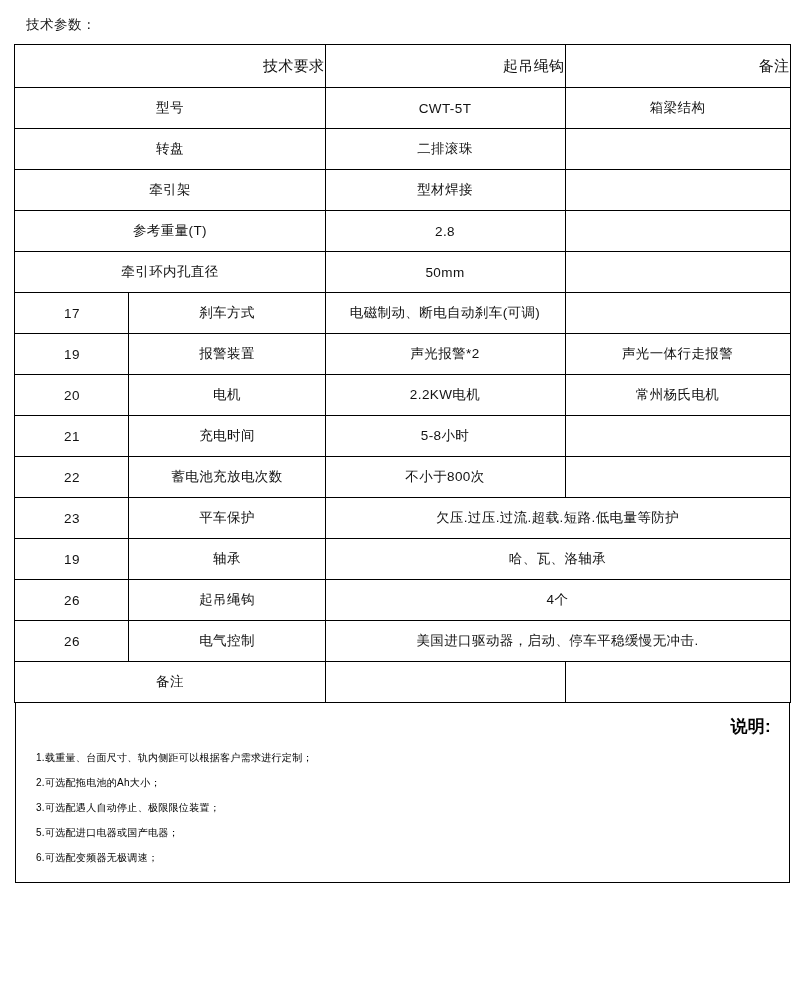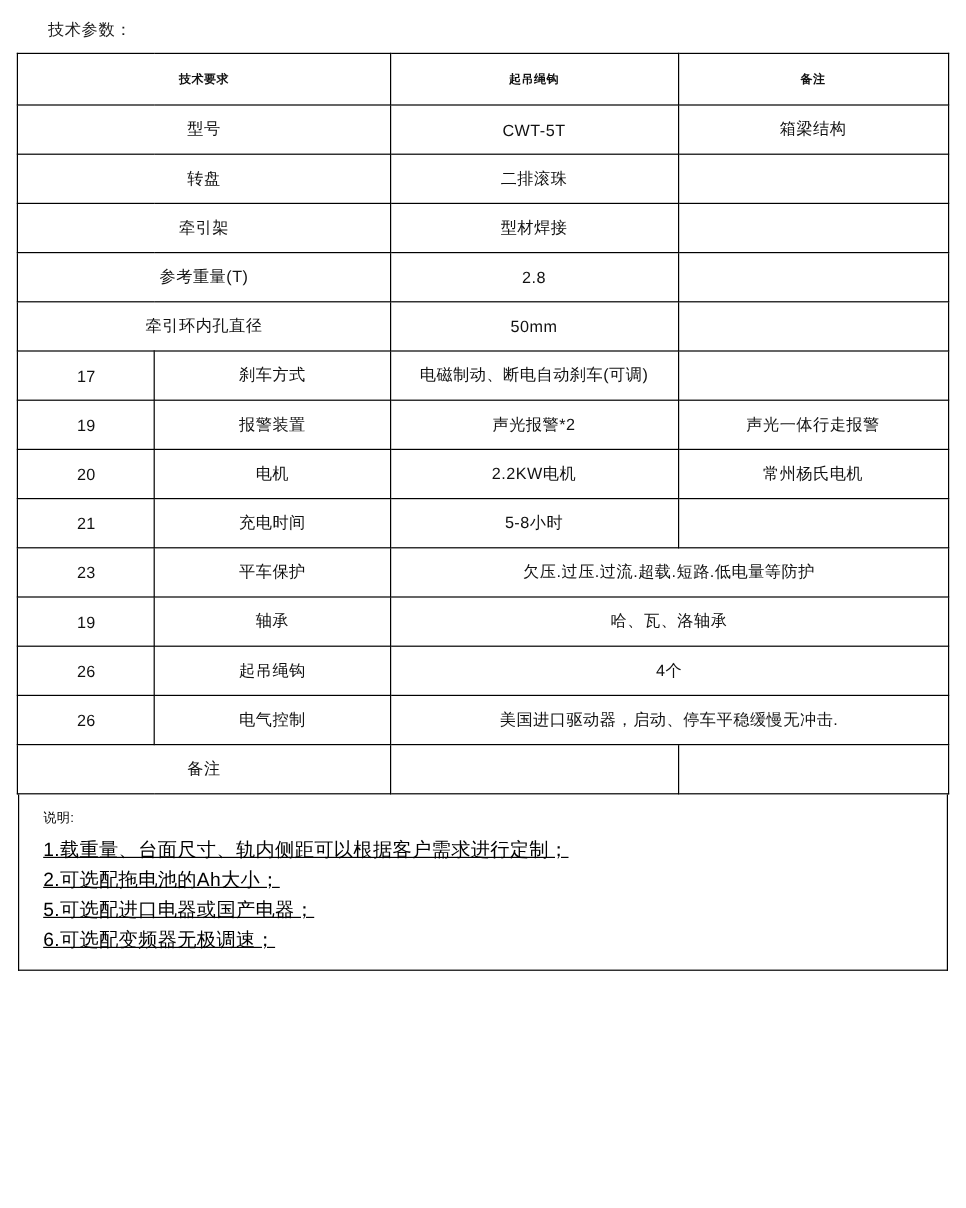--- a/index.html
+++ b/index.html
@@ -16,72 +16,73 @@
     overflow: hidden;
   }
   .page {
     width: 805px;
     box-sizing: border-box;
     padding: 10px 14px 0 14px;
   }
   .intro {
     font-size: 13.5px;
     color: #1a1a1a;
-    margin: 6px 0 10px 26px;
+    margin: 6px 0 10px 12px;
     letter-spacing: 0.5px;
   }
   table.spec {
     border-collapse: collapse;
     width: 775px;
     margin: 0 auto;
     table-layout: fixed;
   }
   table.spec td, table.spec th {
     border: 1px solid #000000;
     padding: 0;
     text-align: center;
     vertical-align: middle;
     font-size: 13.5px;
     font-weight: normal;
     color: #111111;
     height: 40px;
     letter-spacing: 0.4px;
   }
   table.spec th {
-    font-weight: bold;
+    font-weight: normal;
     height: 42px;
-    font-size: 10px;
+    font-size: 15px;
+    text-align: right;
   }
   col.c-idx { width: 114px; }
   col.c-req { width: 196px; }
   col.c-par { width: 240px; }
   col.c-note { width: 225px; }
   .note-row td {
     height: 40px;
   }
   .desc-box {
     width: 775px;
     margin: 0 auto;
     border: 1px solid #000000;
     border-top: none;
     box-sizing: border-box;
     padding: 10px 18px 12px 18px;
   }
   .desc-title {
-    font-size: 11px;
-    font-weight: normal;
+    font-size: 17px;
+    font-weight: bold;
     margin: 2px 0 7px 2px;
     letter-spacing: 0.3px;
+    text-align: right;
   }
   .desc-line {
-    font-size: 16px;
+    font-size: 10px;
     line-height: 25px;
     letter-spacing: 0.3px;
     margin-left: 2px;
-    text-decoration: underline;
   }
 </style>
 </head>
 <body>
 
 <div class="page">
 
   <div class="intro">技术参数：</div>
 
   <table class="spec">
@@ -143,20 +144,26 @@
         <td>电机</td>
         <td>2.2KW电机</td>
         <td>常州杨氏电机</td>
       </tr>
       <tr>
         <td>21</td>
         <td>充电时间</td>
         <td>5-8小时</td>
         <td></td>
       </tr>
+      <tr>
+        <td>22</td>
+        <td>蓄电池充放电次数</td>
+        <td>不小于800次</td>
+        <td></td>
+      </tr>
 
       <tr>
         <td>23</td>
         <td>平车保护</td>
         <td colspan="2">欠压.过压.过流.超载.短路.低电量等防护</td>
       </tr>
       <tr>
         <td>19</td>
         <td>轴承</td>
         <td colspan="2">哈、瓦、洛轴承</td>
@@ -177,18 +184,19 @@
         <td></td>
         <td></td>
       </tr>
     </tbody>
   </table>
 
   <div class="desc-box">
     <div class="desc-title">说明:</div>
     <div class="desc-line">1.载重量、台面尺寸、轨内侧距可以根据客户需求进行定制；</div>
     <div class="desc-line">2.可选配拖电池的Ah大小；</div>
+    <div class="desc-line">3.可选配遇人自动停止、极限限位装置；</div>
     <div class="desc-line">5.可选配进口电器或国产电器；</div>
     <div class="desc-line">6.可选配变频器无极调速；</div>
 
   </div>
 
 </div>
 
 </body></html>

